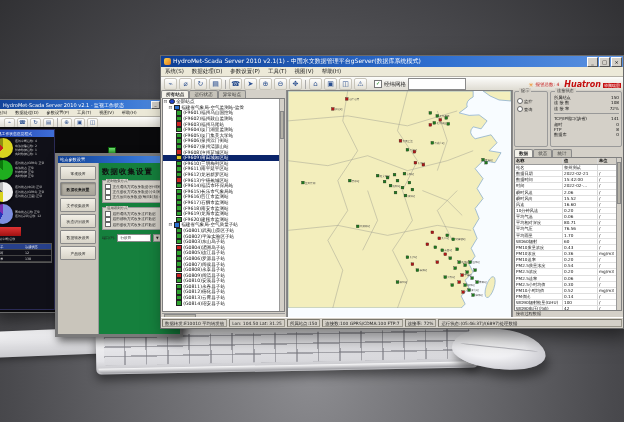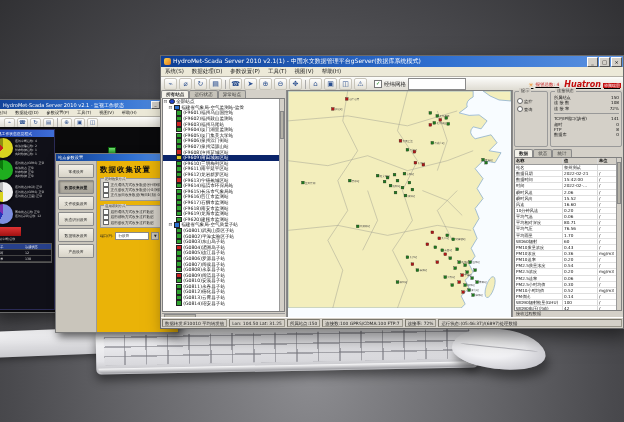--- a/index.html
+++ b/index.html
@@ -26,21 +26,21 @@
   #mw .titlebar{height:11px;font-size:6px;padding-left:3px;gap:2px;}
   #mw .appicon{width:7px;height:7px;background:linear-gradient(135deg,#ffd24d,#e07b1f);border-radius:2px;}
   #mw .winbtn{width:9px;height:8px;font-size:5px;}
   #mw .menubar{height:9px;font-size:5.5px;}
   #mw .alarm{margin-left:auto;color:#c41414;padding-right:3px;display:flex;align-items:center;gap:2px;}
   #mw .sun{color:#ef8b1d;font-size:6px;}
   #mw .toolbar{height:14px;padding:0 2px;font-size:5.5px;}
   #mw .chk{display:flex;align-items:center;gap:2px;margin-left:6px;color:#222;}
   #mw .chk .box{width:6px;height:6px;border:1px solid #777;background:#fff;color:#0a7a0a;font-size:5px;line-height:5px;text-align:center;}
   #mw .tb-input{width:52px;height:8px;border:1px solid #8a8a8a;background:#fff;margin-left:2px;}
-  #mw .brand{margin-left:auto;display:flex;align-items:baseline;gap:2px;text-decoration:underline;}
+  #mw .brand{margin-left:auto;display:flex;align-items:baseline;gap:2px;}
   #mw .brand .hu{color:#c40e0e;font-weight:bold;font-size:8px;font-style:italic;}
   #mw .brand .hs{background:#c40e0e;color:#fff;font-size:4px;padding:0 1px;}
   #mw .content{position:absolute;top:34px;left:0;right:0;bottom:10px;display:flex;background:#d4d0c8;}
   
   #leftpanel{width:125px;display:flex;flex-direction:column;border-right:1px solid #8a8a8a;background:#d4d0c8;}
   .tabs{display:flex;font-size:4.6px;background:#d4d0c8;}
   .tab{padding:1px 4px;border:1px solid #8a8a8a;border-bottom:none;background:#c6c3ba;border-radius:2px 2px 0 0;color:#333;white-space:nowrap;}
   .tab.active{background:#f4f2ea;font-weight:bold;}
   #tree{flex:1;background:#fff;border:1px solid #808080;margin:0 1px 1px 1px;overflow:hidden;position:relative;font-size:4.6px;color:#111;}
   .trow{display:flex;align-items:center;height:5.6px;white-space:nowrap;overflow:hidden;}
@@ -90,21 +90,21 @@
   .plabels{font-size:3px;line-height:4.4px;color:#ccc;white-space:nowrap;overflow:hidden;}
   #redbar{width:26px;height:9px;background:linear-gradient(#e03434,#a01212);margin:2px 0 1px 3px;}
   #redbar-lbl{font-size:3px;color:#ccc;padding-left:3px;}
   #minitable{margin:2px;border:1px solid #555;font-size:3.2px;color:#ddd;}
   #minitable .mrow{display:flex;border-bottom:0.5px solid #444;height:5px;align-items:center;}
   #minitable .mc{flex:1;padding-left:2px;white-space:nowrap;overflow:hidden;}
   #minitable .mrow.h{background:#27408b;color:#fff;}
   #srvicon{position:absolute;left:118px;top:20px;text-align:center;color:#9adf9a;font-size:3.4px;}
   #srvicon .g{width:6px;height:6px;margin:0 auto;background:linear-gradient(#6fdf6f,#1e8f1e);border:1px solid #0c5f0c;}
   
-  #dlg{position:absolute;left:66px;top:26px;width:122px;height:178px;background:#eab308;border:1px solid #0f766e;border-color:#7a7a7a;box-shadow:3px 4px 8px rgba(0,0,0,.6);}
+  #dlg{position:absolute;left:66px;top:26px;width:122px;height:178px;background:#15803d;border:3px solid #0f766e;border-color:#7a7a7a;box-shadow:3px 4px 8px rgba(0,0,0,.6);}
   #dlg .titlebar{height:7px;font-size:4.2px;padding-left:2px;}
   #dlg .body{display:flex;height:calc(100% - 7px);}
   #dnav{width:36px;background:#c9c5bb;padding:3px 2px;display:flex;flex-direction:column;gap:2px;border-right:1px solid #9a9a9a;}
   .dnavbtn{height:12px;border:1px solid #8a8a8a;background:linear-gradient(#f2efe6,#d8d4c8);font-size:3.8px;display:flex;align-items:center;justify-content:center;color:#222;border-radius:1px;white-space:nowrap;}
   .dnavbtn.active{background:linear-gradient(#bdb9ad,#a8a49a);font-weight:bold;box-shadow:inset 1px 1px 2px rgba(0,0,0,.3);}
   #dmain{flex:1;padding:3px 3px;font-size:3.6px;color:#222;overflow:hidden;}
   #dmain h1{margin:1px 0 3px 0;font-size:7.5px;letter-spacing:1px;color:#111;font-weight:bold;}
   .dgroup{border:1px solid #9a9a9a;margin-bottom:4px;padding:3px 2px 2px 2px;position:relative;background:#d4d0c8;}
   .dgroup .gt{position:absolute;top:-2.5px;left:3px;background:#d4d0c8;padding:0 1px;font-size:3.4px;color:#333;}
   .dline{display:flex;align-items:center;gap:2px;height:5.4px;white-space:nowrap;overflow:hidden;}

